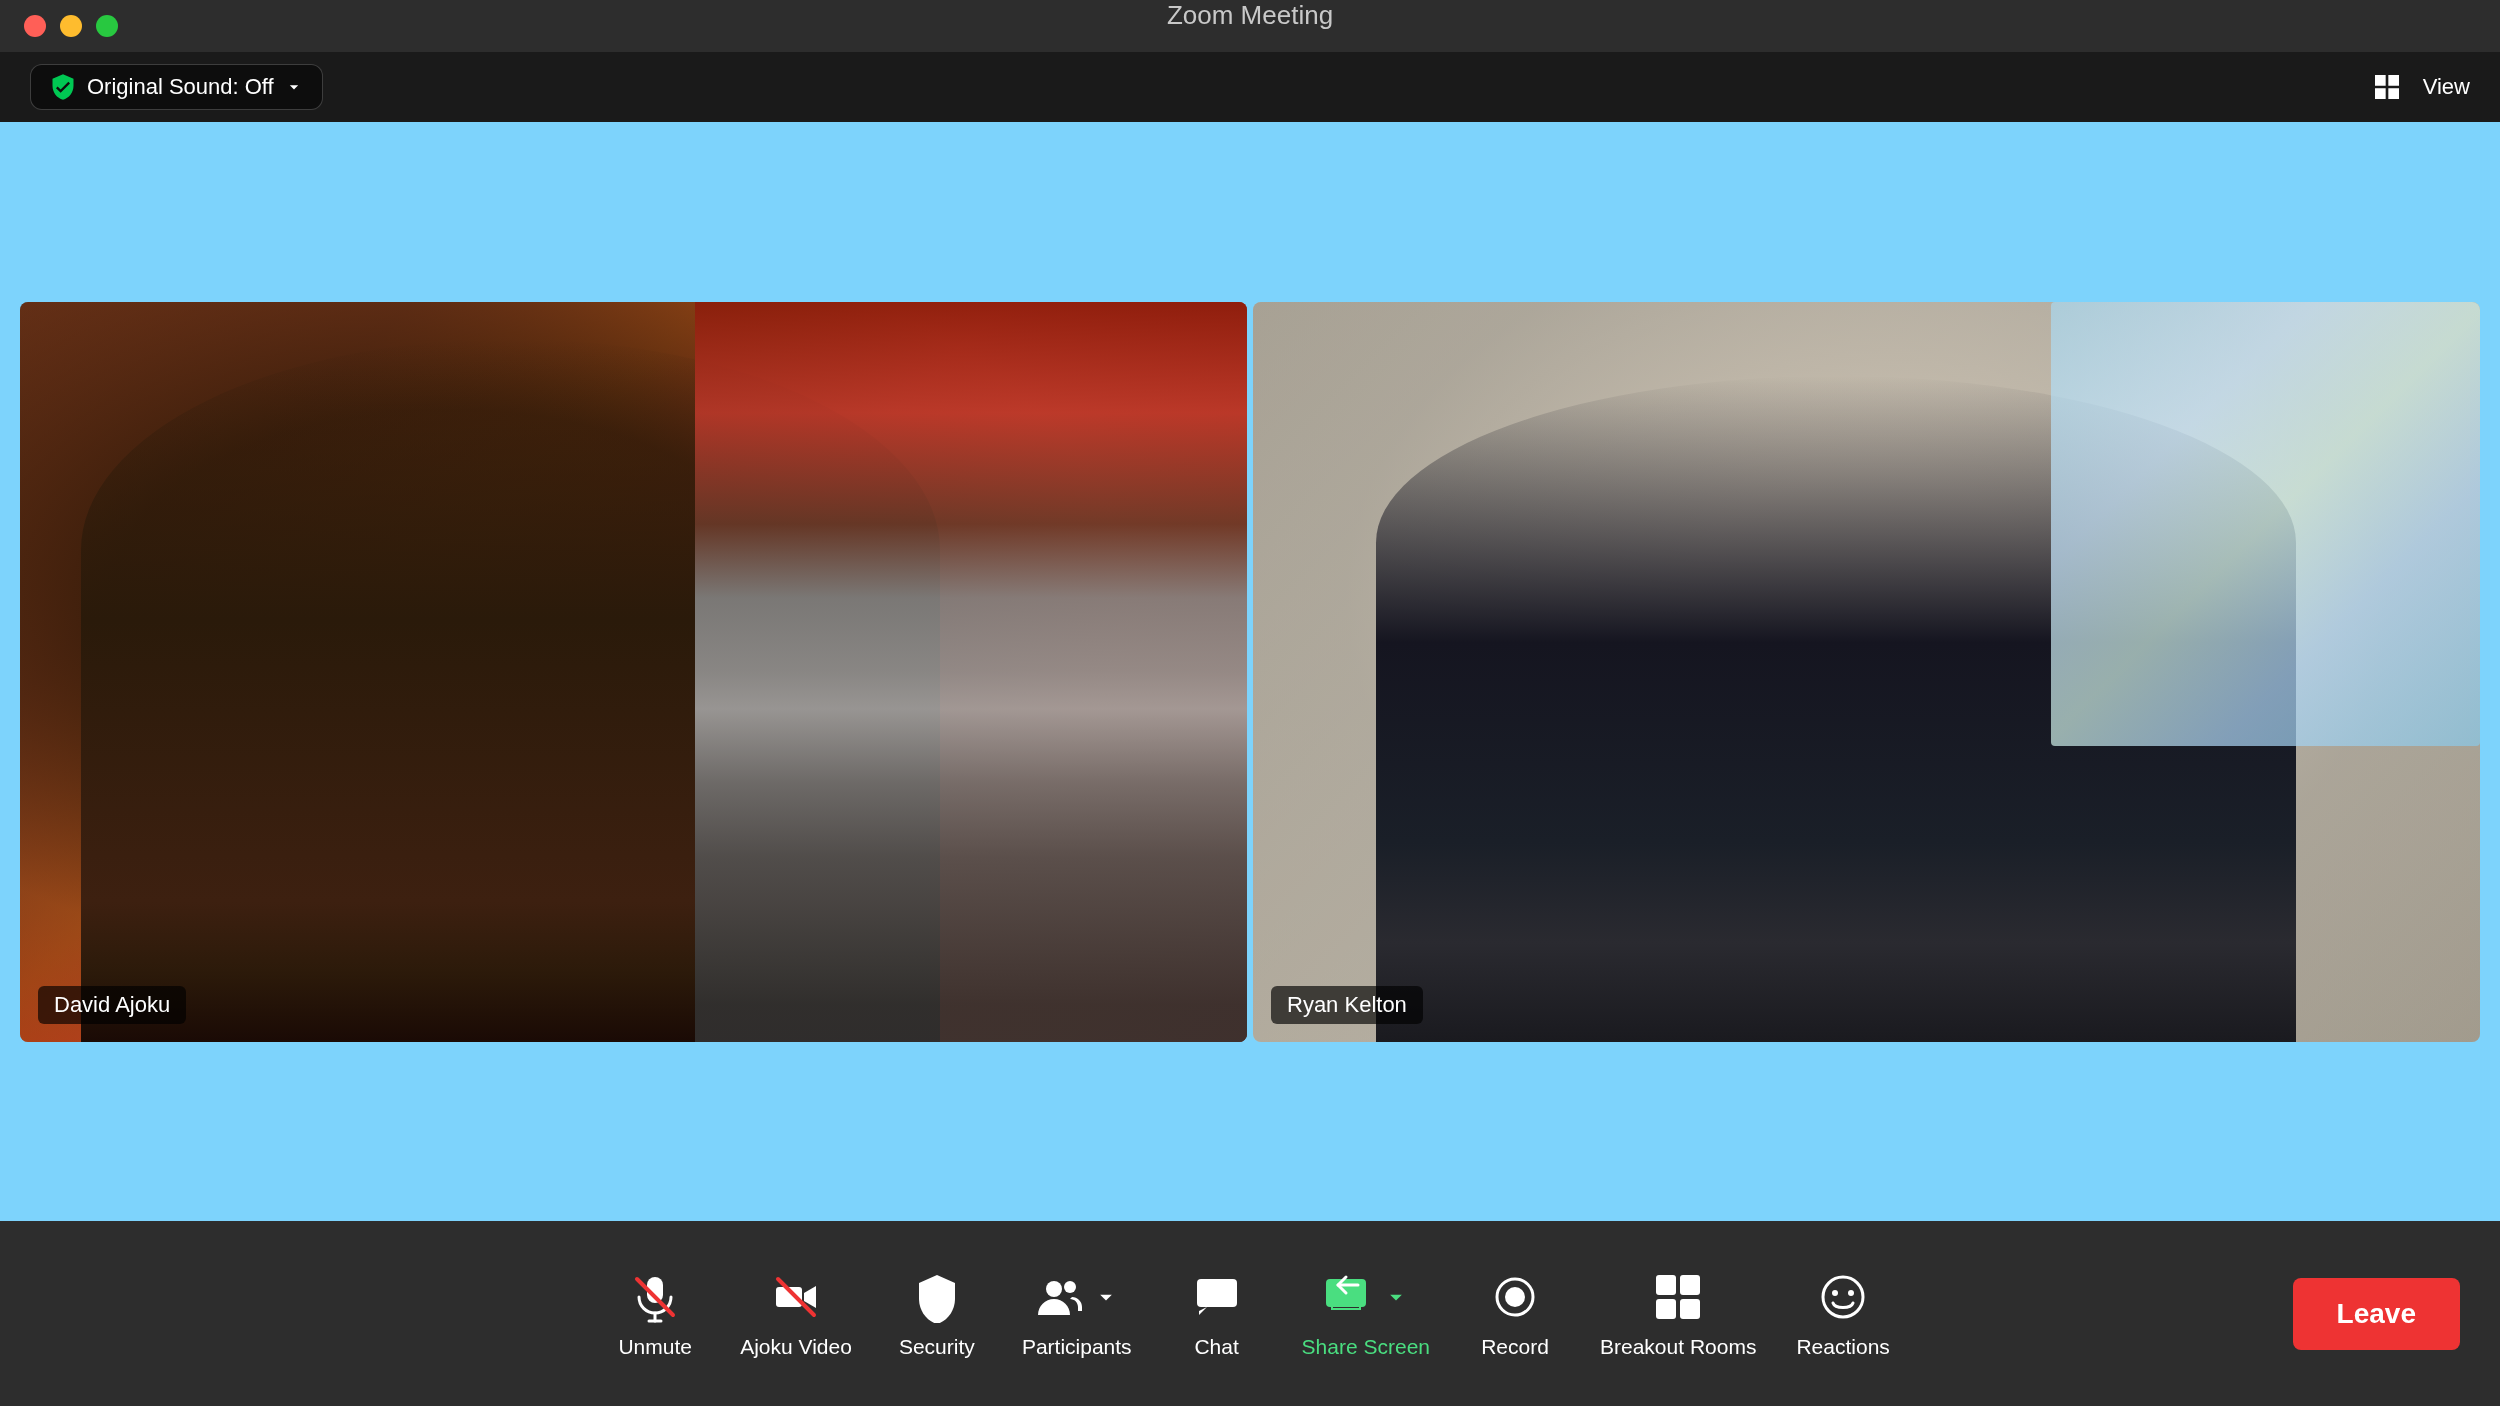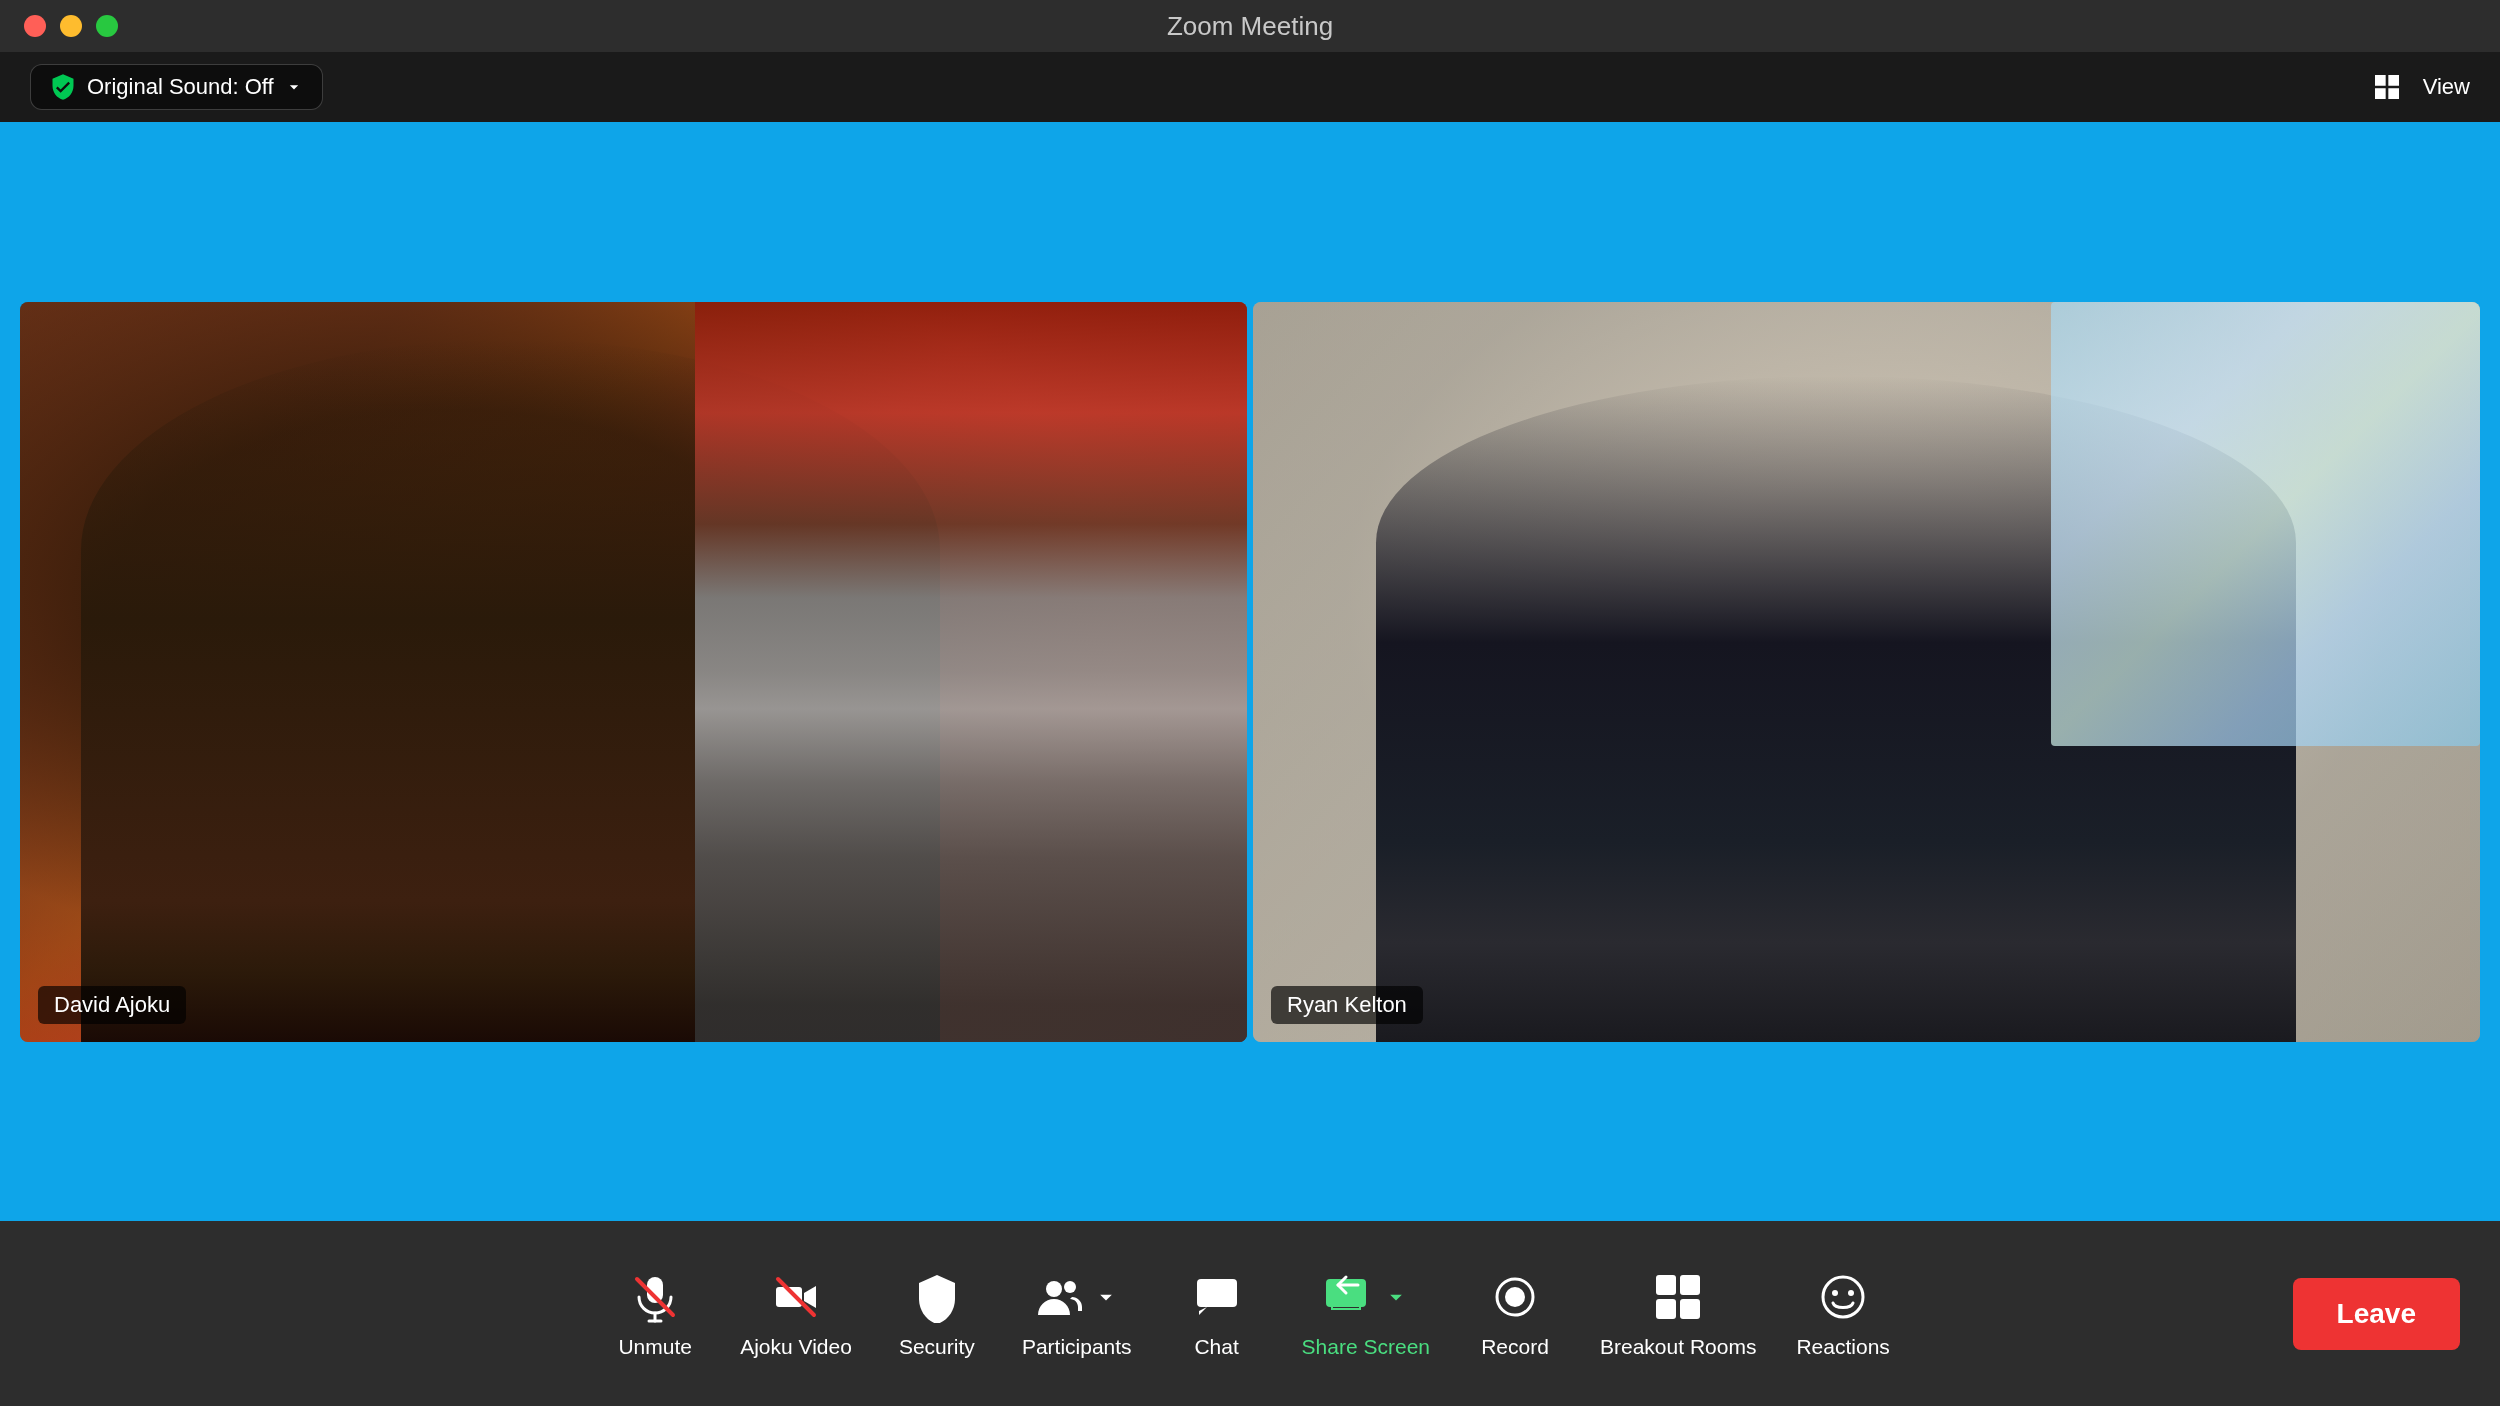--- a/index.html
+++ b/index.html
@@ -11,21 +11,20 @@
       overflow: hidden;
       position: relative;
     }
 
     
     .title-bar {
       width: 100%;
       height: 52px;
       background: #2d2d2d;
       display: flex;
-      align-items: center;
       justify-content: center;
       position: relative;
       flex-shrink: 0;
     }
     .title-bar-title {
       color: #c8c8c8;
       font-size: 26px;
       font-weight: 400;
     }
     .traffic-lights {
@@ -85,21 +84,21 @@
 
     
     .video-area {
       width: 100%;
       height: calc(100% - 52px - 70px - 185px);
       display: flex;
       align-items: center;
       justify-content: center;
       gap: 0;
       padding: 0 20px;
-      background: #0ea5e9;
+      background: #7dd3fc;
       text-align: right;
     }
 
     .video-container {
       position: relative;
       flex: 1;
       height: 100%;
       max-height: 740px;
       overflow: hidden;
       border-radius: 8px;

